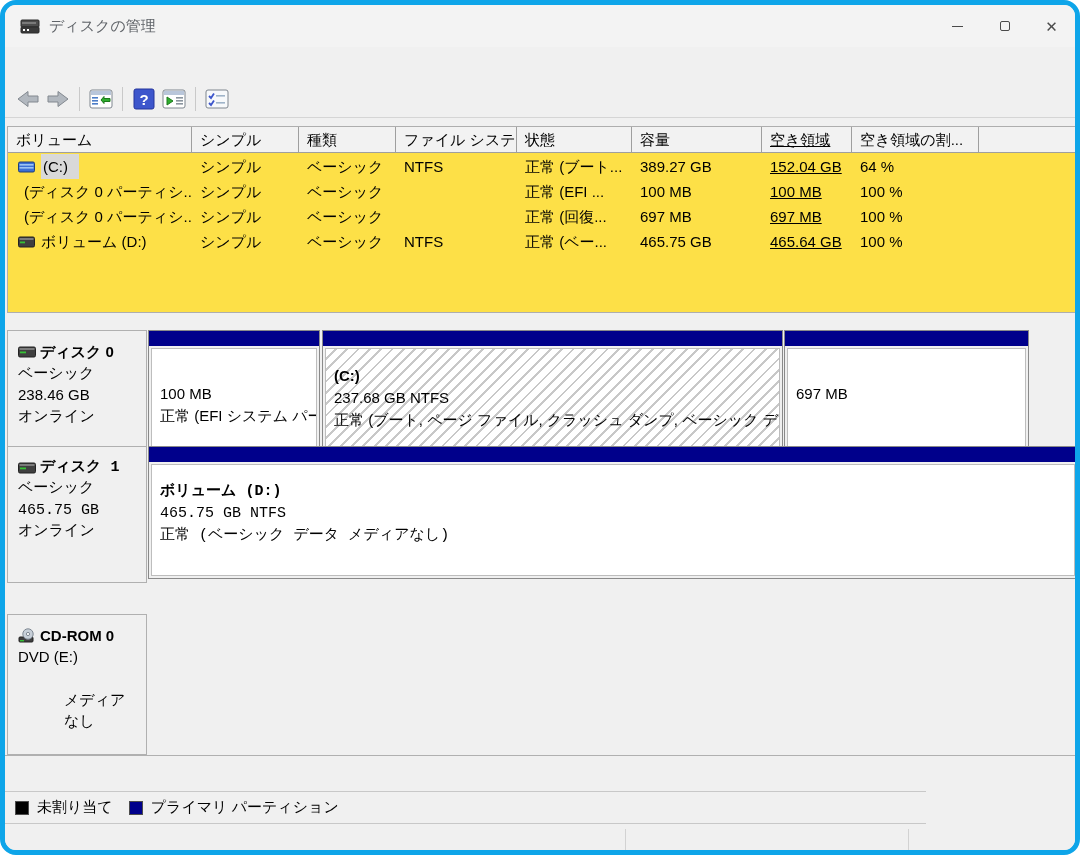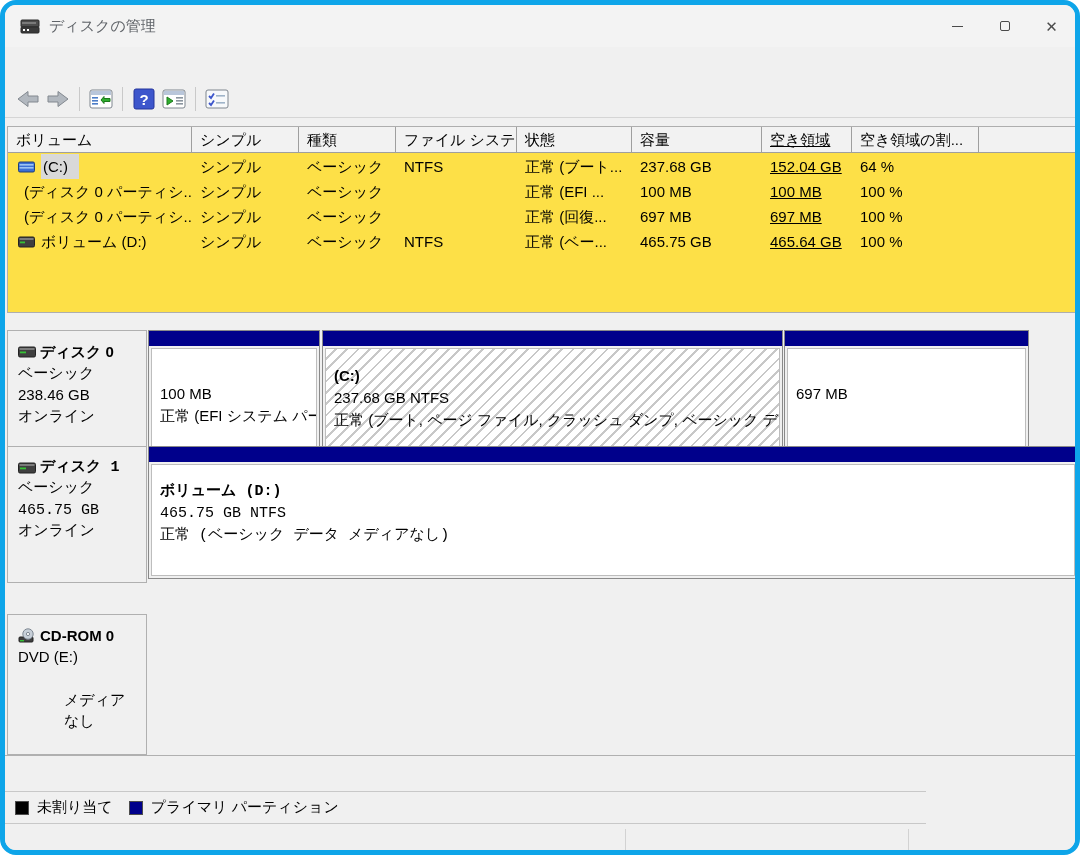--- a/index.html
+++ b/index.html
@@ -165,21 +165,21 @@
           <rect x="0.5" y="1" width="16" height="10" rx="1.5" fill="#3b6fd4" stroke="#1e3f7a"></rect>
           <rect x="1.5" y="3" width="14" height="1.6" fill="#9cc3f0"></rect>
           <rect x="1.5" y="6" width="14" height="1.6" fill="#9cc3f0"></rect>
         </svg>
         <span class="sel-label">(C:)</span>
       </div>
       <div class="cell co-layout">シンプル</div>
       <div class="cell co-type">ベーシック</div>
       <div class="cell co-fs">NTFS</div>
       <div class="cell co-status">正常 (ブート...</div>
-      <div class="cell co-cap">237.68 GB</div>
+      <div class="cell co-cap">389.27 GB</div>
       <div class="cell co-free">152.04 GB</div>
       <div class="cell co-pct">64 %</div>
     </div>
 
     <div class="lrow" style="top:52px;">
       <div class="cell co-vol vol-cell">
         <svg width="17" height="12" viewBox="0 0 17 12">
           <rect x="0.5" y="1" width="16" height="10" rx="1.5" fill="#3f3f3f" stroke="#222"></rect>
           <rect x="1.5" y="2.2" width="14" height="1.6" fill="#8a8a8a"></rect>
           <rect x="2" y="5.5" width="5" height="1.8" fill="#35c135"></rect>

